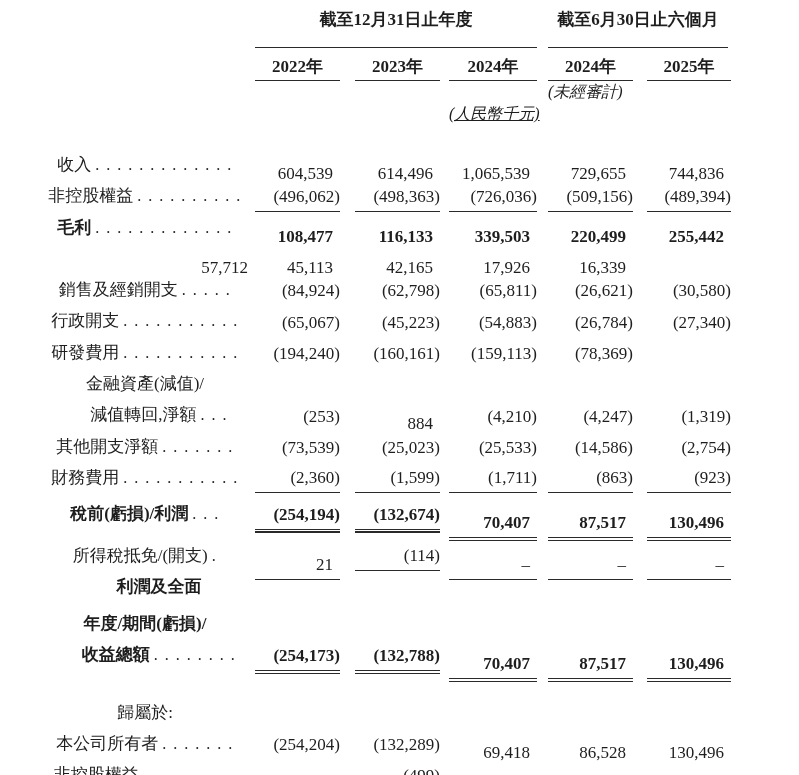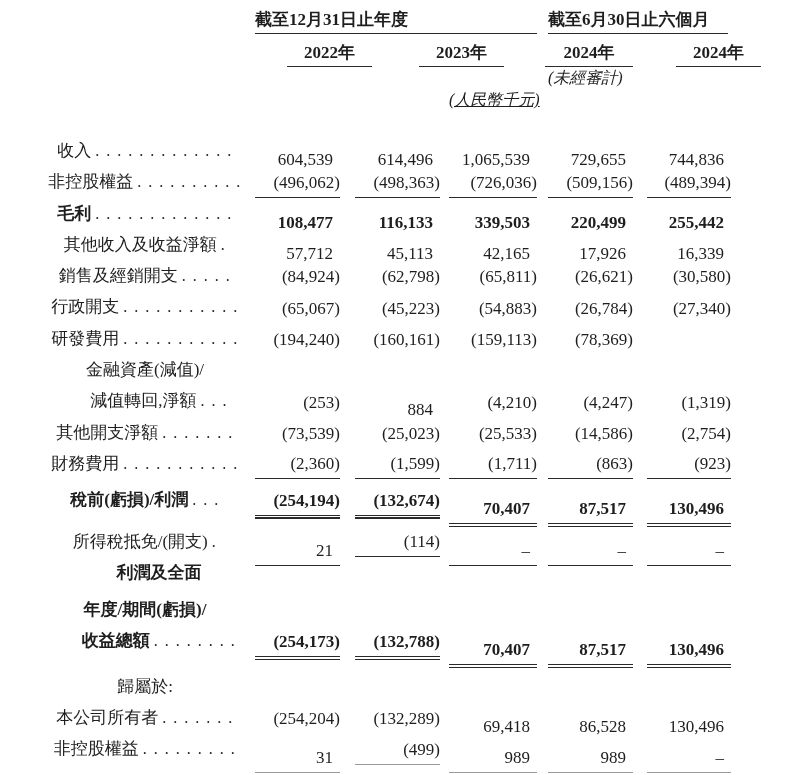--- a/index.html
+++ b/index.html
@@ -9,24 +9,24 @@
     color:#1e1e1e;
   }
   .page{padding:8px 0 0 35px;}
 
   
   .grid{display:grid;grid-template-columns:220px 85px 100px 97px 96px 98px;}
   .ghead{display:grid;grid-template-columns:220px 282px 11px 180px;}
 
   
   .gcell{
-    font-weight:bold;font-size:17px;line-height:24px;
-    border-bottom:1.5px solid #2a2a2a;padding-bottom:1px;
-  }
-  .yearrow{margin-top:7px;gap:32px;}
+    text-align:center;font-weight:bold;font-size:17px;line-height:24px;
+    border-bottom:1.5px solid #2a2a2a;padding-bottom:15px;
+  }
+  .yearrow{margin-top:7px;}
   .yearrow .val{
     text-align:center;font-weight:bold;font-size:17px;line-height:24px;
     border-bottom:1.5px solid #2a2a2a;padding-bottom:1px;
   }
   .noterow{margin-top:0;}
   .noterow .val{border-bottom:none;text-align:left;font-weight:normal;
     font-style:italic;font-size:16px;line-height:22px;}
   .unitrow .val{text-align:center;white-space:nowrap;text-decoration:underline;}
 
   
@@ -116,21 +116,20 @@
       </div>
       <div class="grid row bold">
         <div class="cell label-cell"><span class="lbl">毛利</span><span class="dots">. . . . . . . . . . . . .</span></div>
         <div class="cell num-cell"><span class="val w0 pr">108,477</span></div>
         <div class="cell num-cell"><span class="val w1 pr">116,133</span></div>
         <div class="cell num-cell"><span class="val w2 pr">339,503</span></div>
         <div class="cell num-cell"><span class="val w3 pr">220,499</span></div>
         <div class="cell num-cell"><span class="val w4 pr">255,442</span></div>
       </div>
       <div class="grid row">
-        <div class="cell label-cell"><span class="lbl">其他收入及收益淨額</span><span class="dots">.</span></div>
         <div class="cell num-cell"><span class="val w0 pr">57,712</span></div>
         <div class="cell num-cell"><span class="val w1 pr">45,113</span></div>
         <div class="cell num-cell"><span class="val w2 pr">42,165</span></div>
         <div class="cell num-cell"><span class="val w3 pr">17,926</span></div>
         <div class="cell num-cell"><span class="val w4 pr">16,339</span></div>
       </div>
       <div class="grid row">
         <div class="cell label-cell"><span class="lbl">銷售及經銷開支</span><span class="dots">. . . . .</span></div>
         <div class="cell num-cell"><span class="val w0">(84,924)</span></div>
         <div class="cell num-cell"><span class="val w1">(62,798)</span></div>
@@ -218,21 +217,21 @@
         <div class="cell num-cell"></div>
       </div>
       <div class="grid row bold indent u-double">
         <div class="cell label-cell"><span class="lbl">收益總額</span><span class="dots">. . . . . . . .</span></div>
         <div class="cell num-cell"><span class="val w0">(254,173)</span></div>
         <div class="cell num-cell"><span class="val w1">(132,788)</span></div>
         <div class="cell num-cell"><span class="val w2 pr">70,407</span></div>
         <div class="cell num-cell"><span class="val w3 pr">87,517</span></div>
         <div class="cell num-cell"><span class="val w4 pr">130,496</span></div>
       </div>
-      <div class="grid row" style="margin-top: 14px;">
+      <div class="grid row" style="margin-top: 26px;">
         <div class="cell label-cell"><span class="lbl">歸屬於:</span></div>
         <div class="cell num-cell"></div>
         <div class="cell num-cell"></div>
         <div class="cell num-cell"></div>
         <div class="cell num-cell"></div>
         <div class="cell num-cell"></div>
       </div>
       <div class="grid row">
         <div class="cell label-cell"><span class="lbl">本公司所有者</span><span class="dots">. . . . . . .</span></div>
         <div class="cell num-cell"><span class="val w0">(254,204)</span></div>

